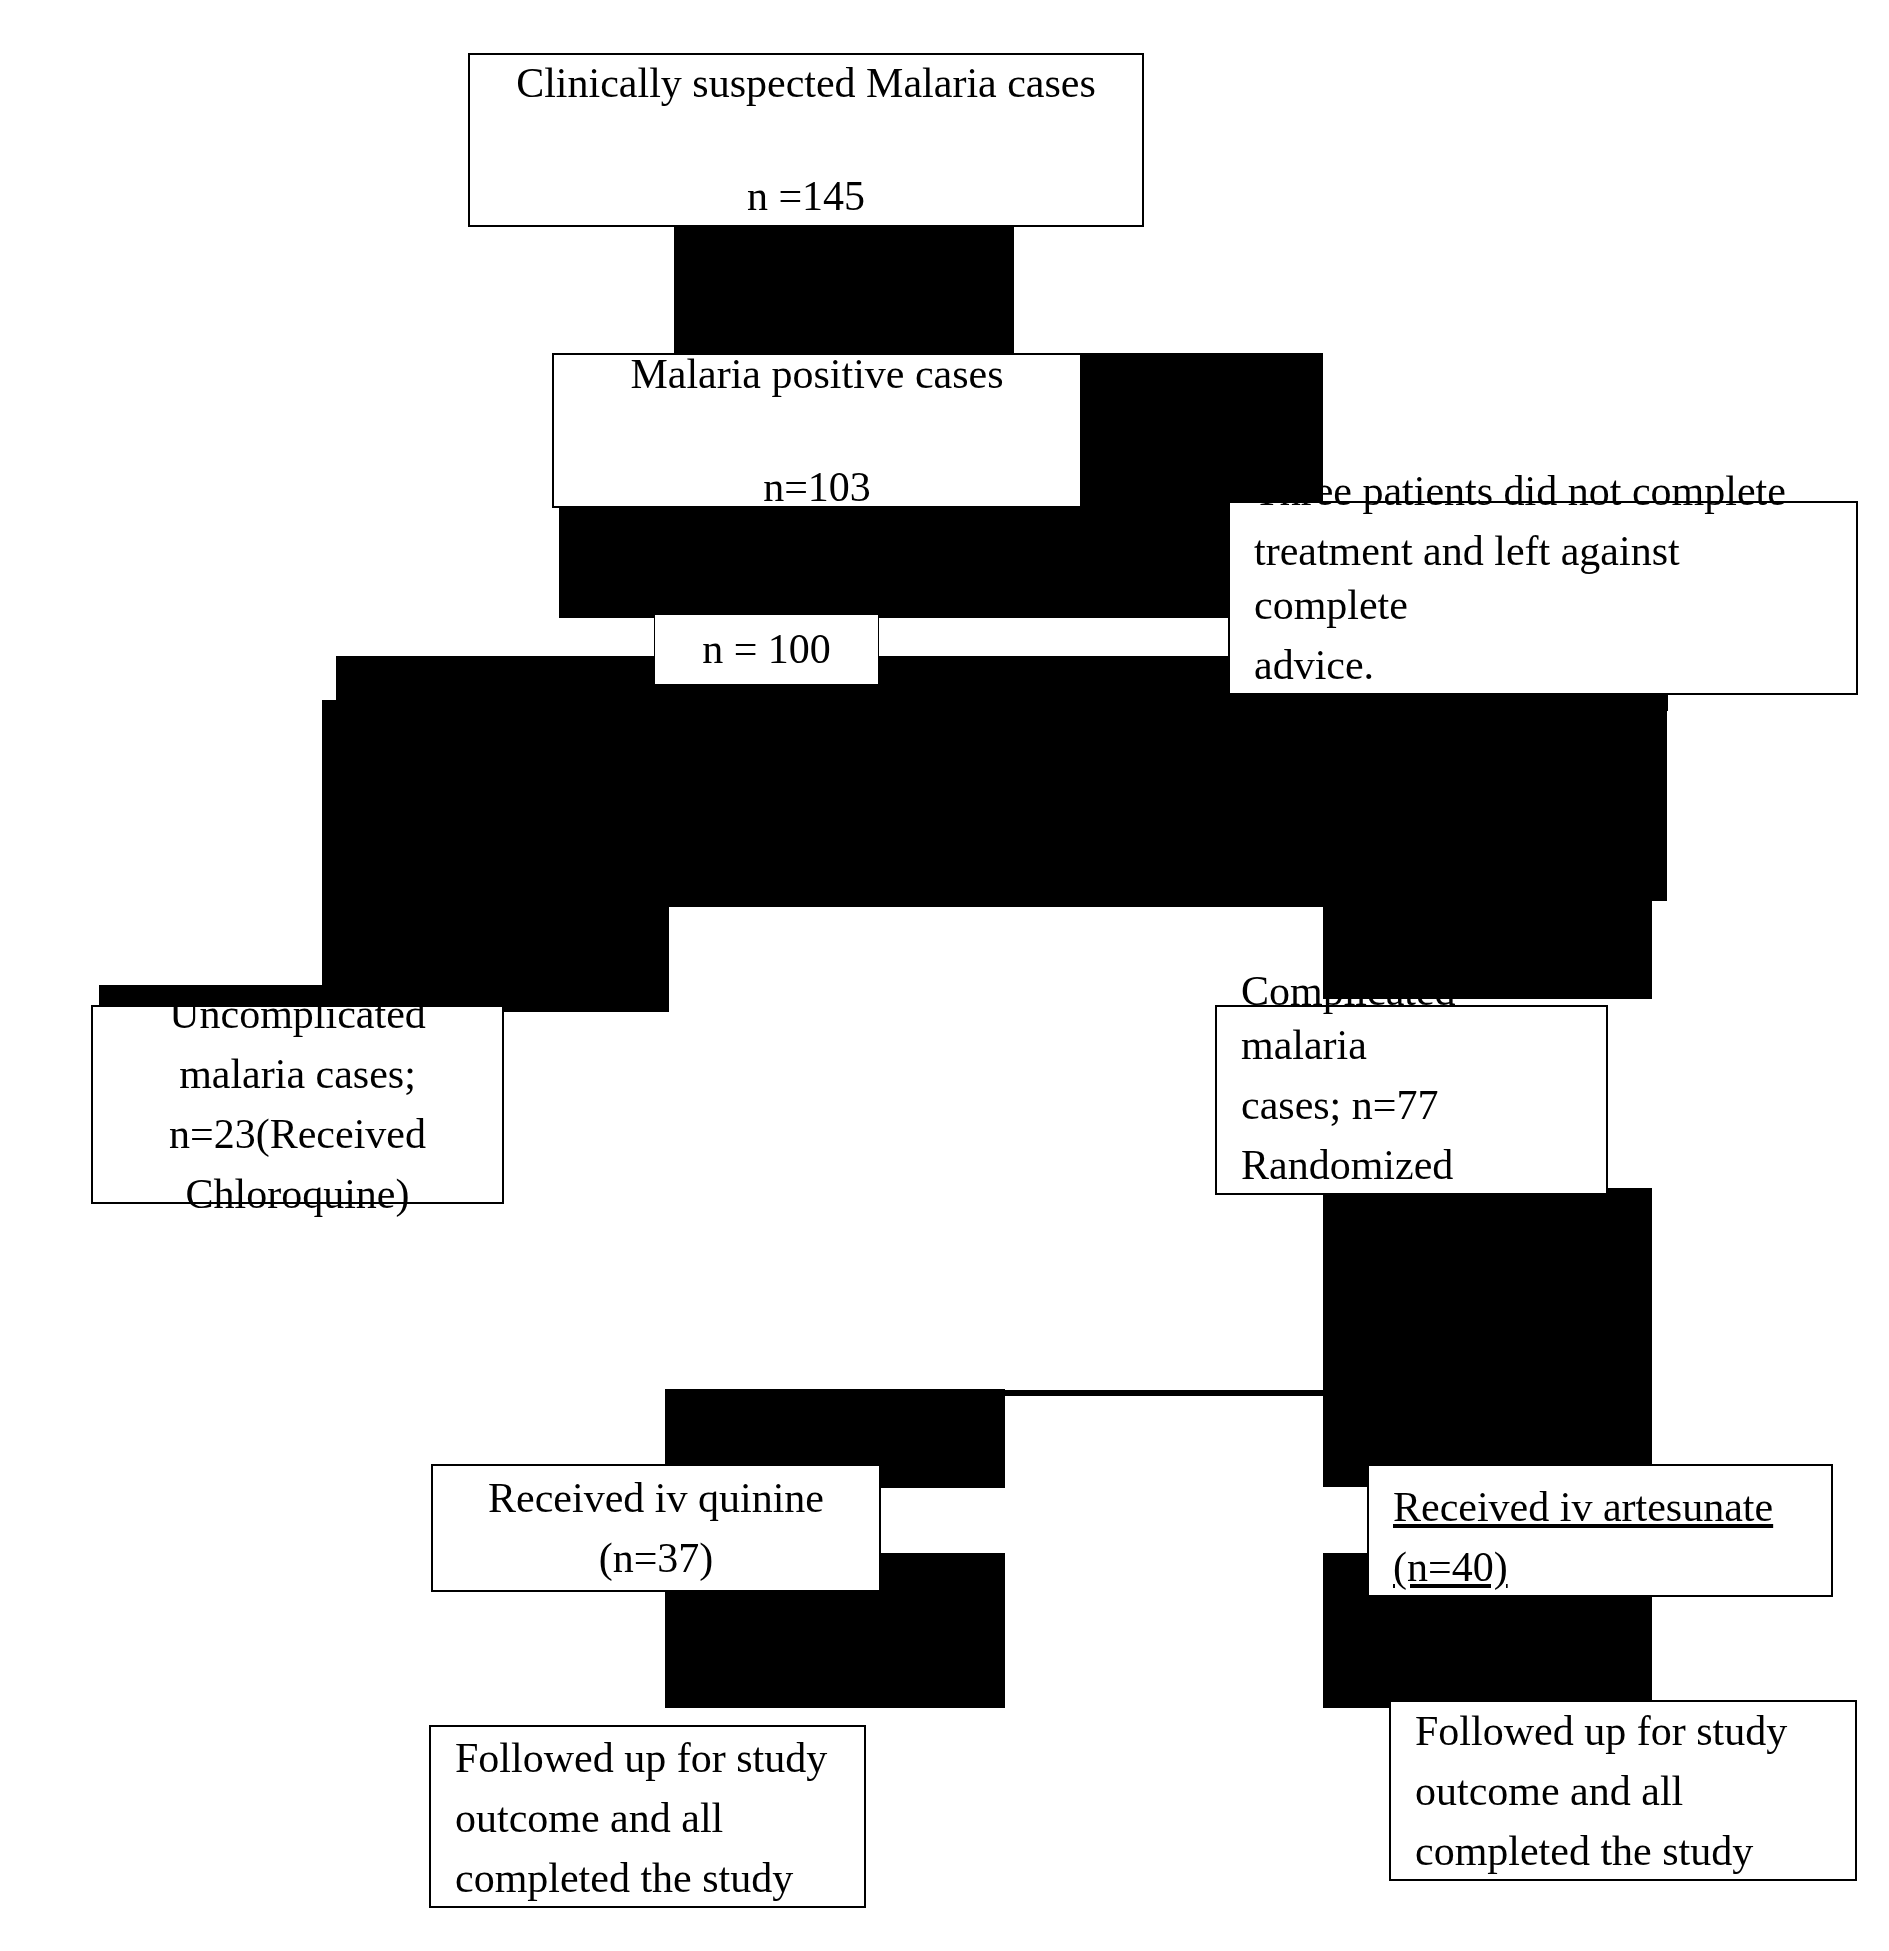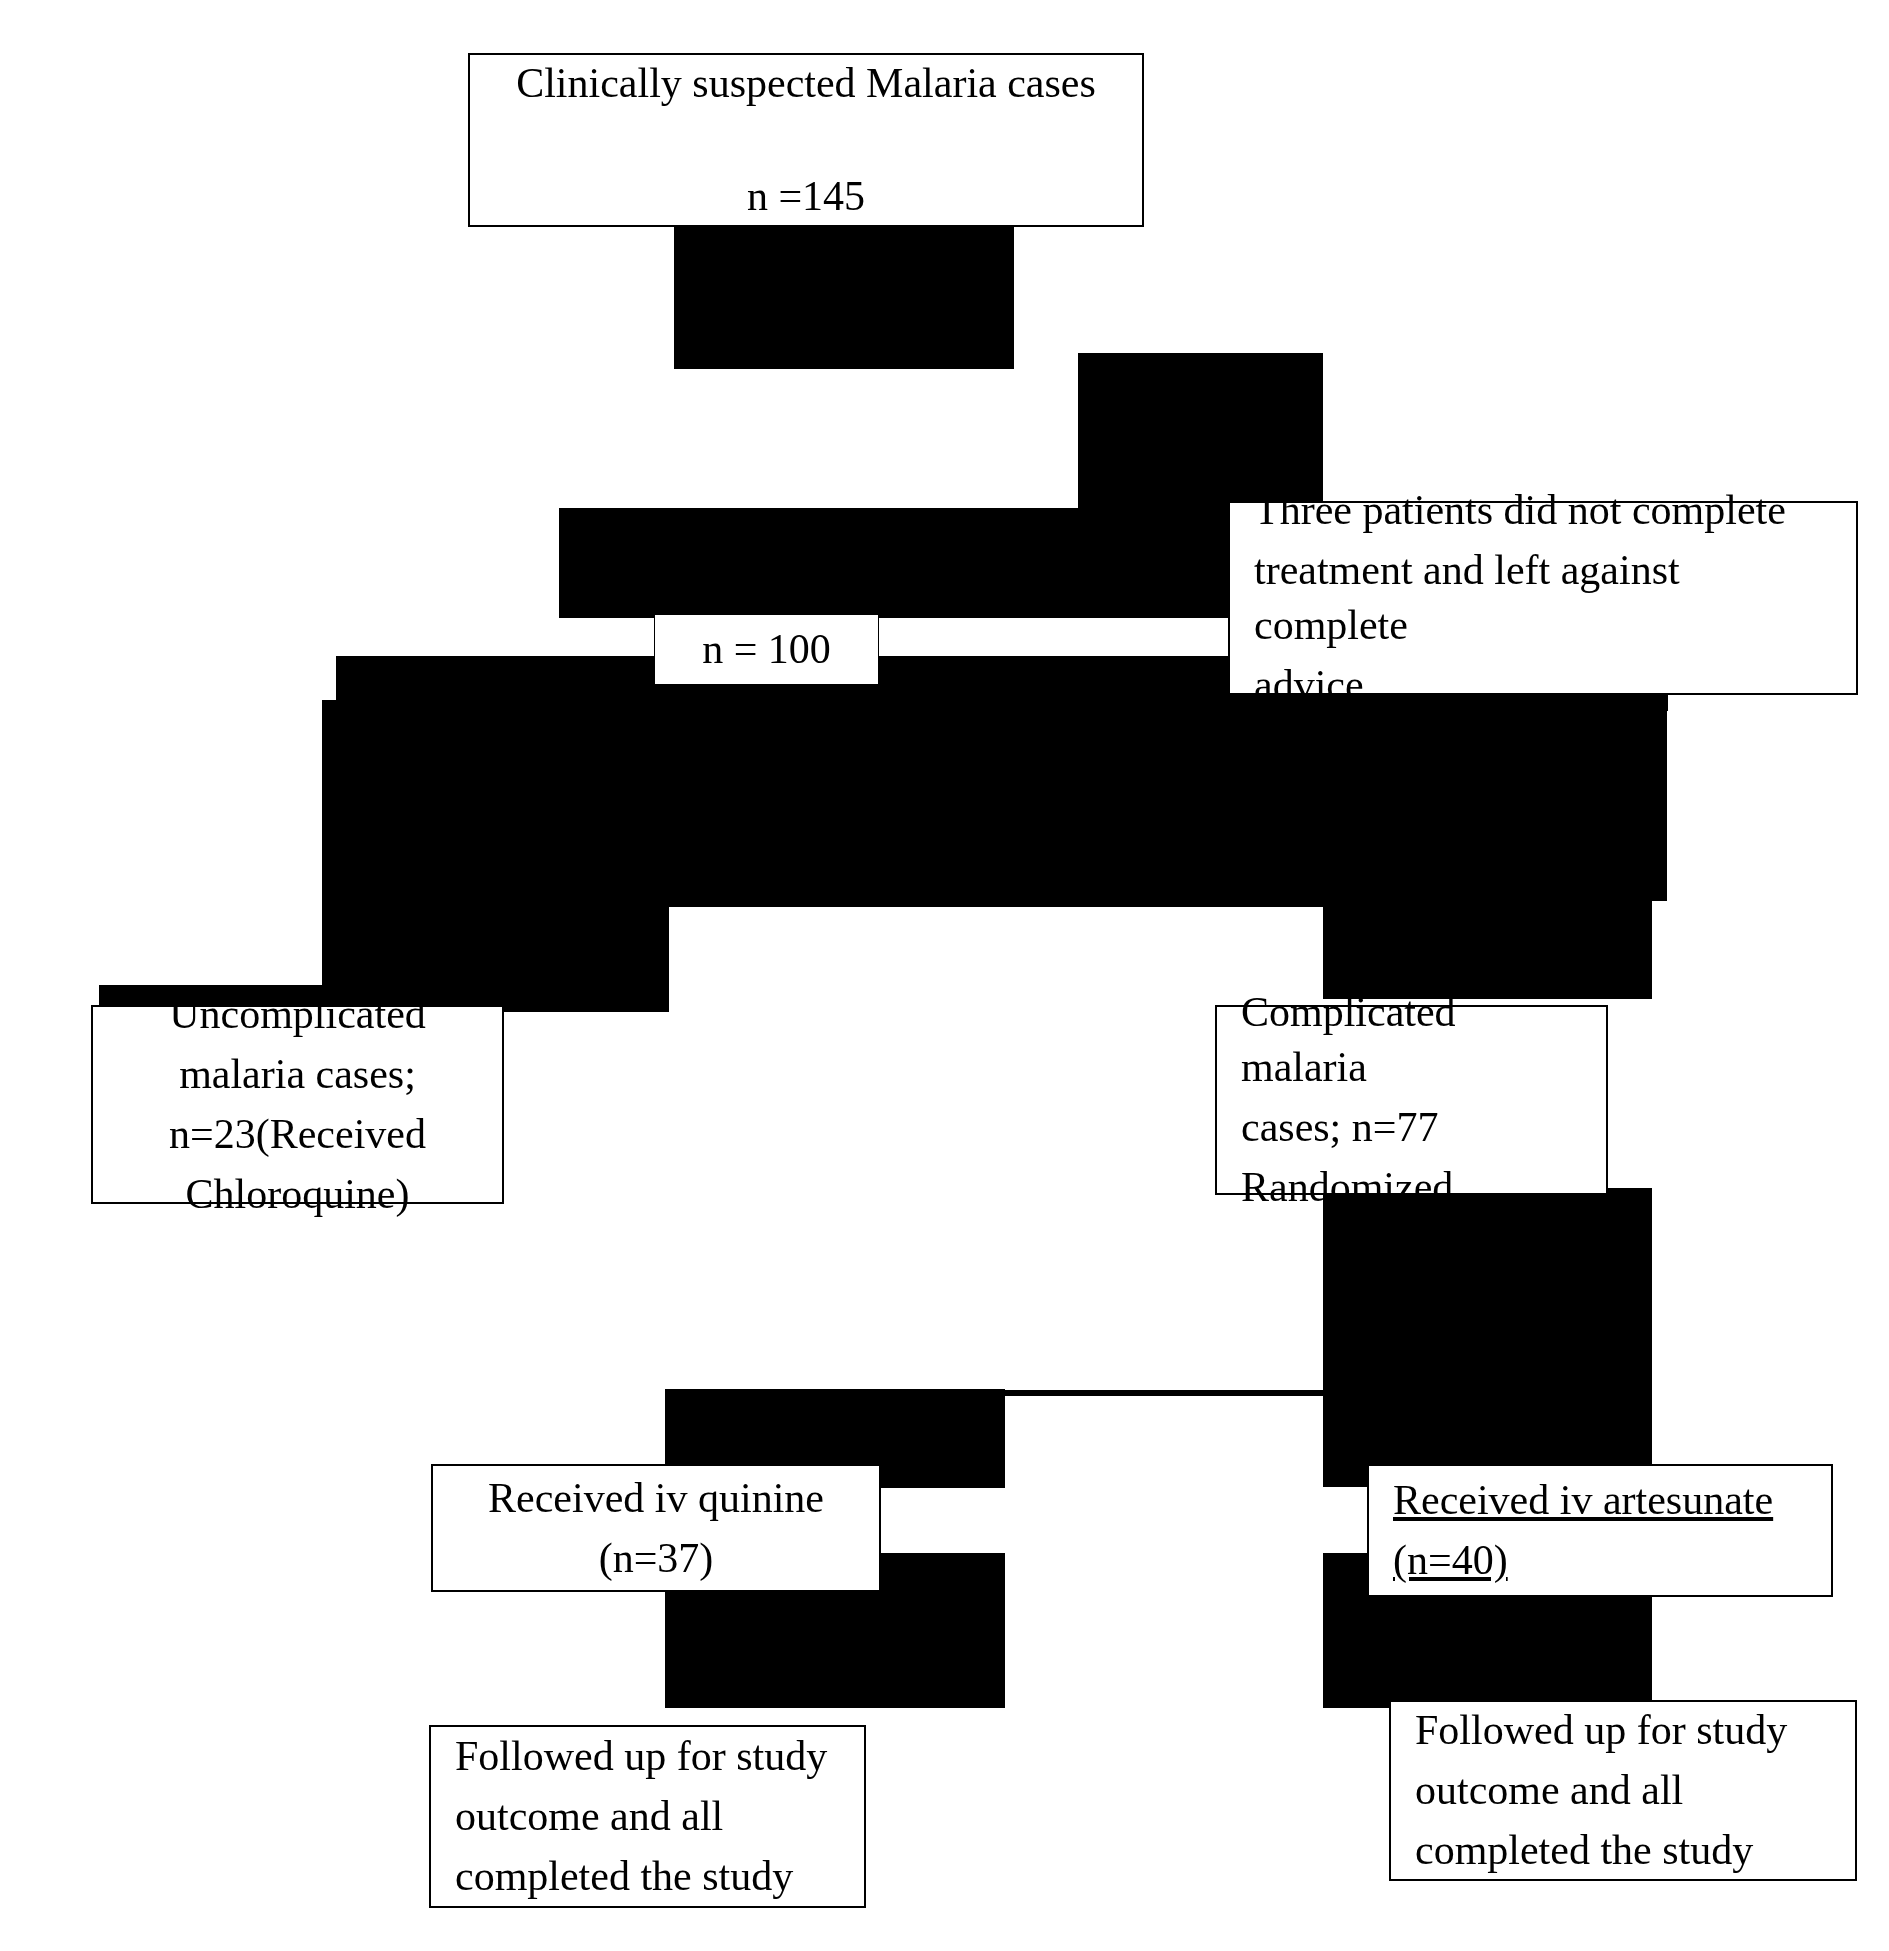--- a/index.html
+++ b/index.html
@@ -27,21 +27,21 @@
     border:2.7px solid #000000;
     box-sizing:border-box;
     display:flex;
     flex-direction:column;
     justify-content:center;
     color:#000000;
     line-height:1.30;
   }
   .box .line{display:block;white-space:pre-wrap;}
   .c{text-align:center;}
-  .l{text-align:left;}
+  .l{text-align:left;justify-content:flex-end;}
   .pad-c{padding:16px 24px;}
   .pad-l{padding:0 24px;}
 
   .fs46{font-size:42px;}
 
   .gap-lg .line + .line{margin-top:58px;}
   .gap-sm .line + .line{margin-top:5.5px;}
 
   
   .rule{position:absolute;background:#000000;}
@@ -87,20 +87,24 @@
 
   <div class="blob" style="left:877px; top:1553px; width:128px; height:155px;"></div>
 
   <div class="rule" style="left:996px; top:1390px; width:336px; height:6.4px;"></div>
 
   <div class="box c pad-c fs46 gap-lg" style="left:468px; top:53px; width:676px; height:174px;">
     <span class="line">Clinically suspected Malaria cases</span>
     <span class="line">n =145</span>
   </div>
 
+  <div class="box c pad-c fs46 gap-lg" style="left:552px; top:353px; width:530px; height:155px;">
+    <span class="line">Malaria positive cases</span>
+    <span class="line">n=103</span>
+  </div>
 
   <div class="box l pad-l fs46 gap-sm" style="left:1228px; top:501px; width:630px; height:194px;">
     <span class="line">Three patients did not complete</span>
     <span class="line">treatment and left against complete</span>
     <span class="line">advice.</span>
   </div>
 
   <div class="box c pad-c fs46" style="left:654px; top:614px; width:225px; height:71px; border-width:1.8px;">
     <span class="line">n = 100</span>
   </div>

